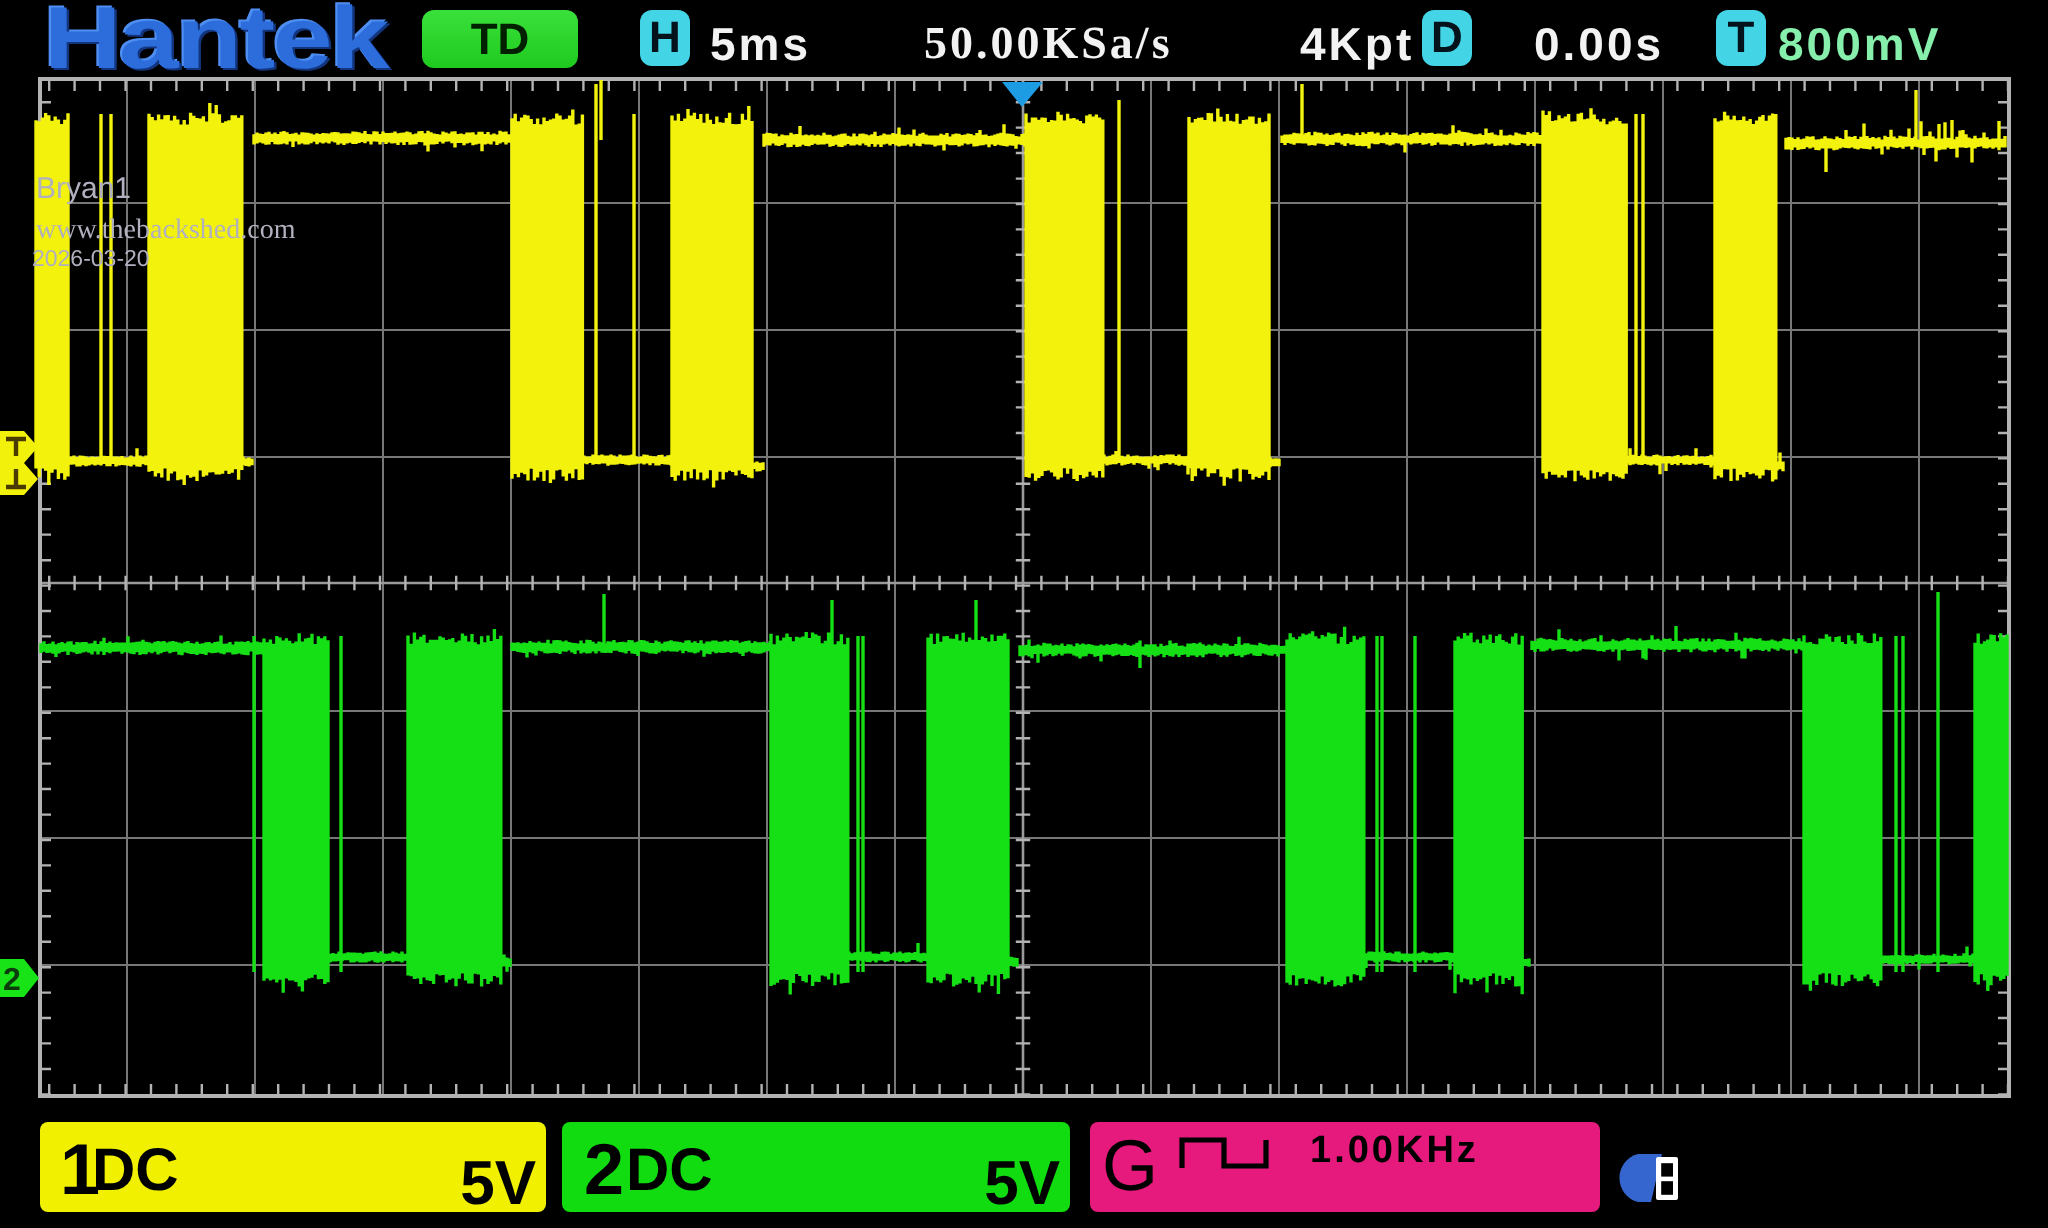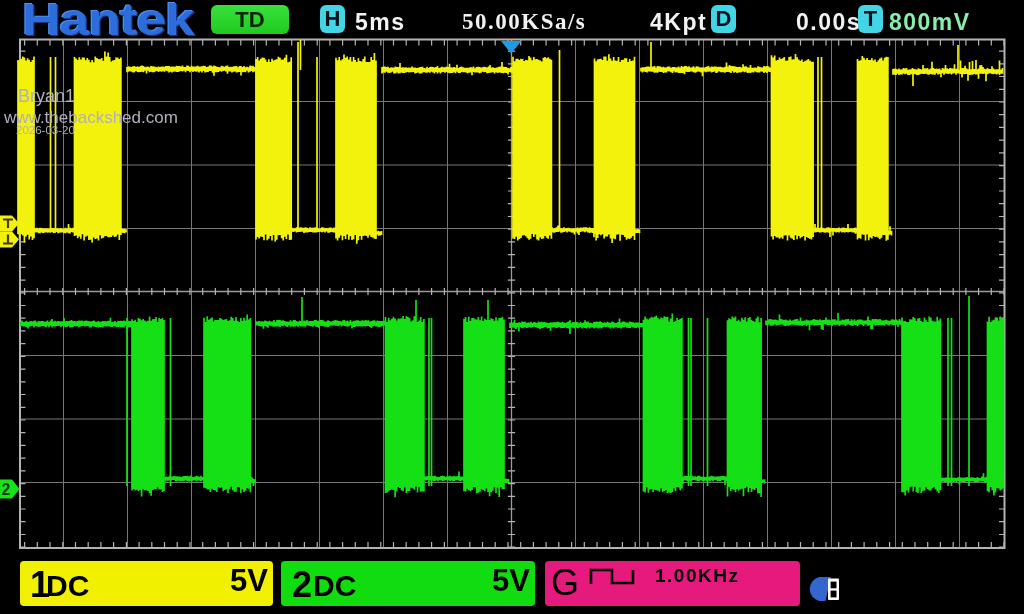--- a/index.html
+++ b/index.html
@@ -3,21 +3,21 @@
 <style>
 html,body{margin:0;padding:0;background:#000;}
 body{width:1024px;height:614px;position:relative;overflow:hidden;font-family:"Liberation Sans",sans-serif;}
 .abs{position:absolute;}
 .bar-ico{position:absolute;top:5px;width:25px;height:28px;background:#43d4e6;border-radius:6px;color:#04121c;
   font-weight:bold;font-size:22px;text-align:center;line-height:28px;}
 .btxt{position:absolute;top:9px;color:#f2f2f2;font-weight:bold;font-size:23px;letter-spacing:1.5px;}
 .chbox{position:absolute;top:561px;height:45px;border-radius:4px;color:#000;}
 .chbox .n1{font-size:36px;font-weight:bold;}
 .chbox .n2{font-size:30px;font-weight:bold;}
-.chbox .vv{position:absolute;right:5px;top:2px;font-size:31px;font-weight:bold;}
+.chbox .vv{position:absolute;right:5px;top:13px;font-size:31px;font-weight:bold;}
 </style></head>
 <body>
 <svg width="1024" height="614" viewBox="0 0 1024 614" style="position:absolute;left:0;top:0" xmlns="http://www.w3.org/2000/svg">
 <path d="M63.5 39.5V548M127.5 39.5V548M191.5 39.5V548M255.5 39.5V548M319.5 39.5V548M383.5 39.5V548M447.5 39.5V548M575.5 39.5V548M639.5 39.5V548M703.5 39.5V548M767.5 39.5V548M831.5 39.5V548M895.5 39.5V548M959.5 39.5V548M20 101.5H1004.5M20 165H1004.5M20 228.5H1004.5M20 355.5H1004.5M20 419H1004.5M20 482.5H1004.5" stroke="#777777" stroke-width="1" fill="none"></path>
 <path d="M511.5 39.5V548 M20 291.5H1004.5" stroke="#9a9a9a" stroke-width="1.3" fill="none"></path>
 <rect x="20" y="39.5" width="984.5" height="508.5" stroke="#b3b3b3" stroke-width="2" fill="none"></rect>
 <path d="M24.6 39.5V45.5M24.6 548V542M37.3 39.5V45.5M37.3 548V542M50 39.5V45.5M50 548V542M62.8 39.5V45.5M62.8 548V542M75.5 39.5V45.5M75.5 548V542M88.2 39.5V45.5M88.2 548V542M100.9 39.5V45.5M100.9 548V542M113.6 39.5V45.5M113.6 548V542M126.4 39.5V45.5M126.4 548V542M139.1 39.5V45.5M139.1 548V542M151.8 39.5V45.5M151.8 548V542M164.5 39.5V45.5M164.5 548V542M177.2 39.5V45.5M177.2 548V542M190 39.5V45.5M190 548V542M202.7 39.5V45.5M202.7 548V542M215.4 39.5V45.5M215.4 548V542M228.1 39.5V45.5M228.1 548V542M240.8 39.5V45.5M240.8 548V542M253.6 39.5V45.5M253.6 548V542M266.3 39.5V45.5M266.3 548V542M279 39.5V45.5M279 548V542M291.7 39.5V45.5M291.7 548V542M304.4 39.5V45.5M304.4 548V542M317.2 39.5V45.5M317.2 548V542M329.9 39.5V45.5M329.9 548V542M342.6 39.5V45.5M342.6 548V542M355.3 39.5V45.5M355.3 548V542M368 39.5V45.5M368 548V542M380.8 39.5V45.5M380.8 548V542M393.5 39.5V45.5M393.5 548V542M406.2 39.5V45.5M406.2 548V542M418.9 39.5V45.5M418.9 548V542M431.6 39.5V45.5M431.6 548V542M444.4 39.5V45.5M444.4 548V542M457.1 39.5V45.5M457.1 548V542M469.8 39.5V45.5M469.8 548V542M482.5 39.5V45.5M482.5 548V542M495.2 39.5V45.5M495.2 548V542M508 39.5V45.5M508 548V542M520.7 39.5V45.5M520.7 548V542M533.4 39.5V45.5M533.4 548V542M546.1 39.5V45.5M546.1 548V542M558.8 39.5V45.5M558.8 548V542M571.6 39.5V45.5M571.6 548V542M584.3 39.5V45.5M584.3 548V542M597 39.5V45.5M597 548V542M609.7 39.5V45.5M609.7 548V542M622.4 39.5V45.5M622.4 548V542M635.2 39.5V45.5M635.2 548V542M647.9 39.5V45.5M647.9 548V542M660.6 39.5V45.5M660.6 548V542M673.3 39.5V45.5M673.3 548V542M686 39.5V45.5M686 548V542M698.8 39.5V45.5M698.8 548V542M711.5 39.5V45.5M711.5 548V542M724.2 39.5V45.5M724.2 548V542M736.9 39.5V45.5M736.9 548V542M749.6 39.5V45.5M749.6 548V542M762.4 39.5V45.5M762.4 548V542M775.1 39.5V45.5M775.1 548V542M787.8 39.5V45.5M787.8 548V542M800.5 39.5V45.5M800.5 548V542M813.2 39.5V45.5M813.2 548V542M826 39.5V45.5M826 548V542M838.7 39.5V45.5M838.7 548V542M851.4 39.5V45.5M851.4 548V542M864.1 39.5V45.5M864.1 548V542M876.8 39.5V45.5M876.8 548V542M889.6 39.5V45.5M889.6 548V542M902.3 39.5V45.5M902.3 548V542M915 39.5V45.5M915 548V542M927.7 39.5V45.5M927.7 548V542M940.4 39.5V45.5M940.4 548V542M953.2 39.5V45.5M953.2 548V542M965.9 39.5V45.5M965.9 548V542M978.6 39.5V45.5M978.6 548V542M991.3 39.5V45.5M991.3 548V542M1004 39.5V45.5M1004 548V542M20 51.1H25.5M1004.5 51.1H999M20 63.8H25.5M1004.5 63.8H999M20 76.5H25.5M1004.5 76.5H999M20 89.3H25.5M1004.5 89.3H999M20 102H25.5M1004.5 102H999M20 114.7H25.5M1004.5 114.7H999M20 127.4H25.5M1004.5 127.4H999M20 140.1H25.5M1004.5 140.1H999M20 152.9H25.5M1004.5 152.9H999M20 165.6H25.5M1004.5 165.6H999M20 178.3H25.5M1004.5 178.3H999M20 191H25.5M1004.5 191H999M20 203.7H25.5M1004.5 203.7H999M20 216.5H25.5M1004.5 216.5H999M20 229.2H25.5M1004.5 229.2H999M20 241.9H25.5M1004.5 241.9H999M20 254.6H25.5M1004.5 254.6H999M20 267.3H25.5M1004.5 267.3H999M20 280.1H25.5M1004.5 280.1H999M20 292.8H25.5M1004.5 292.8H999M20 305.5H25.5M1004.5 305.5H999M20 318.2H25.5M1004.5 318.2H999M20 330.9H25.5M1004.5 330.9H999M20 343.7H25.5M1004.5 343.7H999M20 356.4H25.5M1004.5 356.4H999M20 369.1H25.5M1004.5 369.1H999M20 381.8H25.5M1004.5 381.8H999M20 394.5H25.5M1004.5 394.5H999M20 407.3H25.5M1004.5 407.3H999M20 420H25.5M1004.5 420H999M20 432.7H25.5M1004.5 432.7H999M20 445.4H25.5M1004.5 445.4H999M20 458.1H25.5M1004.5 458.1H999M20 470.9H25.5M1004.5 470.9H999M20 483.6H25.5M1004.5 483.6H999M20 496.3H25.5M1004.5 496.3H999M20 509H25.5M1004.5 509H999M20 521.7H25.5M1004.5 521.7H999M20 534.5H25.5M1004.5 534.5H999M20 547.2H25.5M1004.5 547.2H999M24.6 287.9V295.1M37.3 287.9V295.1M50 287.9V295.1M62.8 287.9V295.1M75.5 287.9V295.1M88.2 287.9V295.1M100.9 287.9V295.1M113.6 287.9V295.1M126.4 287.9V295.1M139.1 287.9V295.1M151.8 287.9V295.1M164.5 287.9V295.1M177.2 287.9V295.1M190 287.9V295.1M202.7 287.9V295.1M215.4 287.9V295.1M228.1 287.9V295.1M240.8 287.9V295.1M253.6 287.9V295.1M266.3 287.9V295.1M279 287.9V295.1M291.7 287.9V295.1M304.4 287.9V295.1M317.2 287.9V295.1M329.9 287.9V295.1M342.6 287.9V295.1M355.3 287.9V295.1M368 287.9V295.1M380.8 287.9V295.1M393.5 287.9V295.1M406.2 287.9V295.1M418.9 287.9V295.1M431.6 287.9V295.1M444.4 287.9V295.1M457.1 287.9V295.1M469.8 287.9V295.1M482.5 287.9V295.1M495.2 287.9V295.1M508 287.9V295.1M520.7 287.9V295.1M533.4 287.9V295.1M546.1 287.9V295.1M558.8 287.9V295.1M571.6 287.9V295.1M584.3 287.9V295.1M597 287.9V295.1M609.7 287.9V295.1M622.4 287.9V295.1M635.2 287.9V295.1M647.9 287.9V295.1M660.6 287.9V295.1M673.3 287.9V295.1M686 287.9V295.1M698.8 287.9V295.1M711.5 287.9V295.1M724.2 287.9V295.1M736.9 287.9V295.1M749.6 287.9V295.1M762.4 287.9V295.1M775.1 287.9V295.1M787.8 287.9V295.1M800.5 287.9V295.1M813.2 287.9V295.1M826 287.9V295.1M838.7 287.9V295.1M851.4 287.9V295.1M864.1 287.9V295.1M876.8 287.9V295.1M889.6 287.9V295.1M902.3 287.9V295.1M915 287.9V295.1M927.7 287.9V295.1M940.4 287.9V295.1M953.2 287.9V295.1M965.9 287.9V295.1M978.6 287.9V295.1M991.3 287.9V295.1M1004 287.9V295.1M507.9 51.1H515.1M507.9 63.8H515.1M507.9 76.5H515.1M507.9 89.3H515.1M507.9 102H515.1M507.9 114.7H515.1M507.9 127.4H515.1M507.9 140.1H515.1M507.9 152.9H515.1M507.9 165.6H515.1M507.9 178.3H515.1M507.9 191H515.1M507.9 203.7H515.1M507.9 216.5H515.1M507.9 229.2H515.1M507.9 241.9H515.1M507.9 254.6H515.1M507.9 267.3H515.1M507.9 280.1H515.1M507.9 292.8H515.1M507.9 305.5H515.1M507.9 318.2H515.1M507.9 330.9H515.1M507.9 343.7H515.1M507.9 356.4H515.1M507.9 369.1H515.1M507.9 381.8H515.1M507.9 394.5H515.1M507.9 407.3H515.1M507.9 420H515.1M507.9 432.7H515.1M507.9 445.4H515.1M507.9 458.1H515.1M507.9 470.9H515.1M507.9 483.6H515.1M507.9 496.3H515.1M507.9 509H515.1M507.9 521.7H515.1M507.9 534.5H515.1M507.9 547.2H515.1" stroke="#b3b3b3" stroke-width="1.2" fill="none"></path>
 <path d="M18 60.1V234.2M19.6 60.6V238.6M21.2 58.8V234.3M22.8 56.5V235.4M24.4 57.6V242.5M26 60.4V236.4M27.6 58.3V234.7M29.2 59.8V239.5M30.8 62V236.6M32.4 59.9V239.9M34 56.6V238.3M74.5 56.9V235.9M76.1 58.5V235.5M77.7 60.1V238.2M79.3 57.3V236.6M80.9 59.6V238.7M82.5 57.6V234.3M84.1 57.5V240.4M85.7 60.2V236.7M87.3 57.9V235.7M88.9 59.7V240.1M90.5 62.2V239.8M92.1 60V242.5M93.7 62.2V237.6M95.3 56.4V238.9M96.9 57.9V238.4M98.5 59V240.5M100.1 59.2V235.3M101.7 58.1V238.4M103.3 60.8V237.7M104.9 51.5V236.3M106.5 56.6V236.1M108.1 52.5V237.3M109.7 57.1V237.3M111.3 61.4V236.9M112.9 60.6V235.4M114.5 60.1V237M116.1 57.6V236.4M117.7 57.6V234.6M119.3 58.9V239.9M120.9 57.6V235M256 59.1V239.4M257.6 56.9V237M259.2 60.6V238.6M260.8 58.7V236.4M262.4 57.4V237.1M264 57.8V240.3M265.6 59.5V234.4M267.2 62V240.3M268.8 59.2V238.7M270.4 62.1V235.9M272 58.8V240.5M273.6 60.5V235.1M275.2 59.7V241.5M276.8 59.3V239.8M278.4 56.8V235.3M280 57.7V234.9M281.6 59.8V238.2M283.2 59.4V240.4M284.8 57.7V236.7M286.4 54.8V239.1M288 62.2V234.6M289.6 61.8V240M291.2 57.2V239.7M336 57.7V238.5M337.6 60.2V240.4M339.2 56.9V237.8M340.8 60.5V235.4M342.4 59.2V240.2M344 54.5V235.9M345.6 57.8V239.1M347.2 56.4V234.6M348.8 59.5V239.7M350.4 57V236.2M352 61.4V240.1M353.6 56.9V239.3M355.2 59.9V235.1M356.8 62V243.7M358.4 58.3V240.3M360 61.1V235.9M361.6 61.4V239.8M363.2 59V236.1M364.8 56.4V235.4M366.4 62V236M368 62.1V237.7M369.6 62V235.3M371.2 56.9V237M372.8 59.9V237.5M374.4 53V238.8M376 60.5V239.1M513 56.7V238.5M514.6 61.3V238.9M516.2 58.7V236.8M517.8 58.8V240.4M519.4 59.9V239M521 58.8V238M522.6 58.9V235.5M524.2 61V235.2M525.8 60V236.3M527.4 60.3V238.3M529 55.9V239.8M530.6 57.4V238.8M532.2 60.2V234.1M533.8 56.9V236.9M535.4 59.3V234.4M537 59V239.5M538.6 59.8V240.5M540.2 60.5V237.5M541.8 61.6V239.1M543.4 57.8V238.4M545 57.1V235.9M546.6 58.2V237.7M548.2 57.2V238.8M549.8 58.7V235.5M551.4 59.7V238.8M594.5 58.5V234.1M596.1 61.3V240.5M597.7 59.5V238.1M599.3 58.9V234.3M600.9 58.7V235.2M602.5 60V234.3M604.1 56.5V238.4M605.7 56.6V236.6M607.3 60.8V236.6M608.9 54.2V234.6M610.5 58.4V238.4M612.1 60.7V242.9M613.7 57V238.6M615.3 60.4V239.2M616.9 60.7V234.8M618.5 56.9V234.3M620.1 61.9V240.8M621.7 60V234.8M623.3 59.8V234.9M624.9 58.3V237M626.5 58.3V239.8M628.1 61.9V238.4M629.7 58.9V239M631.3 61.1V237.7M632.9 60.6V235.9M634.5 56.8V240M771.5 55.3V236.6M773.1 57.5V239.4M774.7 55.6V235.9M776.3 60.5V237.4M777.9 60.1V237.4M779.5 57.6V238.7M781.1 59.1V237.6M782.7 58.2V238.8M784.3 57V235.4M785.9 60.8V235.3M787.5 60.6V240.6M789.1 56.9V235.4M790.7 56.4V237.7M792.3 59.6V238.8M793.9 59.2V239.9M795.5 54.1V235.3M797.1 57.2V239.2M798.7 59.6V236.1M800.3 60.8V238.2M801.9 59.4V237.1M803.5 62.1V236.1M805.1 60.7V240.4M806.7 60.2V237.1M808.3 58.9V238.1M809.9 60.5V238.8M811.5 61.7V239.4M813.1 61.8V236.9M857.5 59.1V239.6M859.1 60.7V237.9M860.7 60.3V238.8M862.3 55.9V234.6M863.9 57.8V234.7M865.5 59.7V240.5M867.1 57.9V234.4M868.7 60.1V240.2M870.3 60V237.4M871.9 58.3V238.6M873.5 60.4V236M875.1 59.5V237.1M876.7 62V236.8M878.3 60.2V237.7M879.9 58.4V239.2M881.5 57.5V237.8M883.1 60.4V234.9M884.7 57.7V235.1M886.3 56.8V240.7M887.9 57V239.7M35.5 228.3V232.4M37 227.7V232.3M38.5 228.5V233.3M40 227.8V233.2M41.5 227.9V232.6M43 228.3V233.1M44.5 228.6V232.8M46 228.3V232.2M47.5 228.5V232.7M49 228.4V232.4M50.5 228V232.8M52 227.9V232M53.5 228V233.1M55 228.1V233.1M56.5 228.3V232M58 228.2V233.2M59.5 228.4V232.7M61 228V232.5M62.5 228.8V232.6M64 228.6V232.9M65.5 227.8V233.2M67 228.5V232.4M68.5 224.1V233.2M70 227.7V233.4M71.5 228.4V232.1M73 227.8V232.6M121.5 228.3V232.5M123 229.1V233M124.5 228.8V233.3M126 229.3V232.6M292 227.7V231.8M293.5 228.3V232.1M295 228.2V231.5M296.5 227.3V232.4M298 227.9V232M299.5 227.6V232.1M301 227.3V231.8M302.5 227.8V231.8M304 227.7V232.9M305.5 227.2V232.4M307 227.7V232.4M308.5 228.5V232.3M310 227.3V231.9M311.5 227.7V232M313 227.7V232.4M314.5 227.6V232.6M316 227.3V232.4M317.5 227.9V232.3M319 228.4V231.9M320.5 228.3V231.7M322 227.2V232.2M323.5 227.4V231.8M325 227.9V232.6M326.5 228.1V231.6M328 228.3V232.8M329.5 227.5V232.8M331 227.4V232M332.5 228.5V232.2M334 227.6V232.4M335.5 227.4V232.8M377 231.2V234.5M378.5 230.7V235.8M380 231.4V235.6M381.5 231.1V235M552 227.2V231.9M553.5 228.4V232.7M555 227.9V232.4M556.5 227.2V232.1M558 225.5V232.1M559.5 227.2V231.5M561 227.9V232.8M562.5 228.4V232.4M564 227.2V232M565.5 228.3V231.6M567 227.9V232.4M568.5 227.7V231.5M570 228.2V231.7M571.5 228.4V232.5M573 228.2V232.7M574.5 228.3V234.4M576 228.3V231.8M577.5 227.6V233.6M579 228.1V235.1M580.5 227.5V232.1M582 227.8V231.6M583.5 227.2V231.5M585 227.3V232.2M586.5 227.2V231.6M588 228V232.4M589.5 227.3V232.9M591 228.1V232.4M592.5 228.1V232.9M594 227.9V237.2M635 228.6V233.6M636.5 229.2V233.1M638 229.1V233.1M639.5 229.4V233.1M813.5 228V231.7M815 224.1V232.6M816.5 227.4V232.3M818 227.7V231.9M819.5 228V232.4M821 227.3V232.5M822.5 227.7V232M824 228.2V232.4M825.5 228.4V232.7M827 227.5V232.3M828.5 227.3V232.8M830 227.7V237.1M831.5 228.2V231.7M833 228.1V235.5M834.5 228V231.7M836 228.5V232.5M837.5 227.9V232M839 227.5V232.6M840.5 228.4V231.5M842 227.7V232.4M843.5 227.6V232.2M845 228.1V232.5M846.5 227.9V231.9M848 224.1V232.4M849.5 228.5V231.9M851 228.3V231.8M852.5 228.5V232.5M854 228V232.5M855.5 227.4V233.8M857 228.5V232.8M888.5 230.7V235.3M890 226.3V234.6M891.5 230.7V235.6M127 67.1V72.3M128.5 66.2V71.7M130 66.7V71.3M131.5 67V71.7M133 66.3V72.4M134.5 65.9V72.3M136 66.9V71M137.5 66.2V72.1M139 67V72.2M140.5 65.9V72.1M142 65.5V71.8M143.5 66.1V72.3M145 67V70.8M146.5 66.7V73.5M148 66.4V70.8M149.5 67.2V72.3M151 66.1V71.7M152.5 66.2V72.2M154 66.4V72.2M155.5 66.7V71.6M157 67.2V70.9M158.5 66.6V72.1M160 67V71.2M161.5 66.5V71.7M163 66.6V71.2M164.5 66.7V71.8M166 66.1V70.8M167.5 66V71.2M169 66.1V72.4M170.5 66.7V71.8M172 66.6V72.5M173.5 66.6V71.8M175 66.7V71.4M176.5 65.8V72M178 65.9V72M179.5 66.1V71.5M181 66.6V71M182.5 65.5V71.6M184 67V70.8M185.5 67.1V72.2M187 65.6V70.8M188.5 65.8V70.9M190 67V72.3M191.5 65.8V71M193 66.5V72M194.5 66.5V71.2M196 66.4V71.7M197.5 65.8V71.6M199 66.6V72.5M200.5 66.4V71.2M202 66.3V72.5M203.5 65.8V71M205 66.1V72.4M206.5 67.1V72.3M208 66.8V72.1M209.5 65.6V71M211 65.5V71.1M212.5 66.6V72.7M214 65.4V75.8M215.5 66.1V72.2M217 66.8V72.3M218.5 67V72M220 67.3V70.9M221.5 65.7V71.7M223 66.3V70.9M224.5 66.7V70.8M226 65.8V71.6M227.5 65.6V73.8M229 67V71.5M230.5 66.8V71.5M232 67.1V72.6M233.5 66.3V71.7M235 66.2V71.4M236.5 66.1V72.6M238 67.3V72.2M239.5 65.9V71.9M241 65.9V75.6M242.5 67V72.2M244 66V71.9M245.5 67.2V72.2M247 66.7V70.8M248.5 67.2V72.5M250 65.4V71.7M251.5 65.9V71.1M253 65.8V72.3M254.5 67.1V71.4M382 66.9V73.4M383.5 66.4V72.6M385 66.5V72.7M386.5 66.9V71.8M388 66.7V72.7M389.5 68.1V73M391 67.2V72.5M392.5 67.6V71.8M394 67.6V73.6M395.5 66.4V73.5M397 67.1V72.4M398.5 67V73.5M400 63V73.2M401.5 67.6V72.4M403 67.2V73M404.5 67.6V73.1M406 67.3V72.5M407.5 67.8V71.9M409 67.4V72.4M410.5 67.8V72.2M412 66.4V72.2M413.5 67.4V71.9M415 67.4V73.4M416.5 68.1V73M418 67.7V72.4M419.5 67.3V73.4M421 66.9V73.5M422.5 66.8V72.7M424 67.9V72M425.5 68.3V72.8M427 66.8V72.7M428.5 68.1V72.3M430 66.9V72.7M431.5 66.7V71.8M433 67.1V72.6M434.5 67.6V73.4M436 67.1V72M437.5 65.9V73.4M439 68V72.3M440.5 67.6V73.5M442 66.7V72.2M443.5 67.3V71.9M445 67.3V72.7M446.5 66.5V72M448 66.9V72.8M449.5 63.7V73.3M451 67.2V72.9M452.5 67.5V72.9M454 67.1V72.3M455.5 67.4V73.2M457 64.8V71.8M458.5 67.9V72.9M460 66.9V73.1M461.5 66.4V71.9M463 67.2V72.3M464.5 67.8V72.2M466 67.7V72.4M467.5 67.8V73.3M469 67.7V72.8M470.5 66.9V72.6M472 67.4V75.3M473.5 66.5V72.1M475 68.2V72.6M476.5 67.1V72.6M478 66.7V72.5M479.5 66.9V73.2M481 67.5V72.8M482.5 67.2V71.8M484 66.8V72.2M485.5 67V71.9M487 67.6V73.2M488.5 66.5V73.1M490 65V72.7M491.5 67.4V72.6M493 67.3V72.3M494.5 68V73.6M496 67.7V72.3M497.5 67.3V73M499 66.8V72.4M500.5 66.4V72.8M502 62.1V73M503.5 66.8V73.2M505 66.9V72.8M506.5 67.1V72.9M508 68V74.4M509.5 68.3V72.3M511 67V72.5M512.5 66.6V73.4M641 67.7V71.5M642.5 67.2V72.5M644 67.2V71.5M645.5 67.1V71.9M647 66.4V72.4M648.5 66.6V71.6M650 66.7V71.6M651.5 67.2V71.7M653 66.5V71.8M654.5 66V72.7M656 67.6V72.5M657.5 65.9V72.8M659 66.3V71.8M660.5 66.4V71.9M662 67.3V72.1M663.5 66.8V73M665 67.5V72.4M666.5 67.3V72.5M668 66.6V71.3M669.5 66.4V71.4M671 67.8V72.2M672.5 67V73M674 66.9V71.6M675.5 67.2V72.4M677 67.6V72.3M678.5 66.4V73M680 67.5V72.9M681.5 66.1V73.1M683 66.9V73M684.5 66V74.3M686 65.9V71.7M687.5 66.8V72.1M689 66.2V72.1M690.5 67.6V71.5M692 67.3V71.6M693.5 66.3V72.3M695 67.5V72.8M696.5 66.2V72.2M698 66.5V71.6M699.5 67.2V71.7M701 67.4V72.6M702.5 67.2V76.3M704 67.7V71.4M705.5 67V72.2M707 66.5V71.8M708.5 66.1V71.8M710 67.4V71.5M711.5 66.4V72.4M713 66.8V72.1M714.5 66.5V71.6M716 66.4V72.9M717.5 67V72.5M719 66.7V71.3M720.5 66.8V72.3M722 67.2V72.2M723.5 67.4V72.3M725 66.8V72.7M726.5 62.6V72.1M728 66.4V72M729.5 65.1V72.3M731 65.9V73M732.5 66V71.3M734 66.3V72.7M735.5 66.6V72M737 67.1V72.9M738.5 67.1V72.5M740 66.8V72.4M741.5 67.5V72.2M743 64.2V71.6M744.5 66.5V72.2M746 66.2V71.7M747.5 67.3V73M749 67.6V72.7M750.5 64.9V72.9M752 67.7V72.3M753.5 67.7V72.6M755 67.4V71.6M756.5 67.7V72.2M758 66.3V72.6M759.5 66.7V72.5M761 67.2V71.5M762.5 67.4V71.8M764 66V72.9M765.5 66.6V72M767 66V73M768.5 66.3V71.8M770 67.5V71.9M893 68.9V74.8M894.5 68.5V74.7M896 68.7V75M897.5 69.5V73.7M899 68.6V75M900.5 69.6V74.6M902 69.3V74.5M903.5 68.1V73.6M905 68.4V74.3M906.5 68.1V73.8M908 69.8V75M909.5 69.6V75.1M911 69.3V74.3M912.5 68.1V74.2M914 69.1V74.2M915.5 69.3V74.2M917 69.6V75.1M918.5 68.2V74.9M920 69V74.3M921.5 69.5V73.7M923 65V74M924.5 68.2V74.1M926 68.5V73.7M927.5 68V74.4M929 69.5V74.7M930.5 68.4V74.1M932 61.8V74.4M933.5 68V74.5M935 69V74.8M936.5 68.5V73.2M938 69.1V74.4M939.5 68.6V74.1M941 69.8V77.2M942.5 67.9V73.2M944 68.5V74.7M945.5 64.9V73.4M947 68.3V73.7M948.5 69.1V74M950 67.9V73.6M951.5 68.2V74.4M953 68.4V73.4M954.5 64.3V73.3M956 69V74.7M957.5 68.2V73.4M959 69.7V73.6M960.5 60.6V74.1M962 68.1V77.5M963.5 68V74.3M965 65.8V74M966.5 68.2V73.9M968 69.2V80.7M969.5 62V75.1M971 69.2V74.7M972.5 61.1V74.7M974 68.9V73.9M975.5 69V74.5M977 69.6V74.4M978.5 68.4V78.8M980 65.2V73.8M981.5 65V73.7M983 67.1V74M984.5 68.7V73.8M986 69.2V81.3M987.5 67.9V74.3M989 69.1V73.5M990.5 68.9V73.3M992 66.3V74.1M993.5 68.6V74.3M995 69.6V73.8M996.5 69.2V74.4M998 69.2V73.8M999.5 60.5V75.1M1001 69.4V73.8M1002.5 68V73.8M50.5 57V231M55.5 57V231M298 42V230M317 57V231M559.5 50V231M818 57V231M821.5 57V231M300.5 40V70M651 42V70M958 45V70M913 70V86M976 60V72" stroke="#f2f20c" stroke-width="1.7" fill="none"></path>
 <path d="M132 319.2V490.4M133.6 321.1V489.2M135.2 319.8V490.2M136.8 321.9V489.7M138.4 318V491.2M140 318.7V489.9M141.6 320.2V496.4M143.2 319.1V489.3M144.8 320.4V490.2M146.4 321.6V490.2M148 320.8V491M149.6 316.6V493.2M151.2 320.7V495.8M152.8 319.3V490.1M154.4 318.9V489.2M156 316.9V488.9M157.6 322V487.4M159.2 318.1V489.6M160.8 319.1V489.5M162.4 318.1V492M164 320.1V491.1M204 317.7V487.8M205.6 321.9V488.1M207.2 316.2V489.5M208.8 319.8V489.2M210.4 318.4V492M212 317.4V488.8M213.6 321.4V490.1M215.2 319.9V490.5M216.8 319.9V492M218.4 319.9V487.1M220 318.1V487.8M221.6 318.8V487.5M223.2 320V491.2M224.8 319.6V489.9M226.4 319V489.3M228 321.1V493.1M229.6 320.3V489.4M231.2 316.8V486.8M232.8 317.9V490.2M234.4 320.7V491.7M236 317V491.8M237.6 321.1V486.9M239.2 322.1V487.3M240.8 318.1V493.3M242.4 321.1V489.5M244 317.7V492M245.6 320.5V490.8M247.2 314.5V488M248.8 319.5V488.8M250.4 317.9V492.3M385.5 316.9V493M387.1 322.1V492.4M388.7 317.8V491.4M390.3 320.3V489.9M391.9 318.7V489.6M393.5 316.8V490M395.1 318.5V497.3M396.7 320.6V491.5M398.3 318.4V487M399.9 318.8V488M401.5 318.3V490.5M403.1 316V491.2M404.7 319V487.4M406.3 316.3V493M407.9 317.1V490.9M409.5 317.9V491M411.1 321.6V487.7M412.7 320.4V488.2M414.3 316.3V489.8M415.9 320.3V486.6M417.5 322.1V492.6M419.1 320.6V487.3M420.7 317.1V491.8M422.3 322.1V491.5M423.9 318.9V491.4M464 318.7V491.2M465.6 316.9V491.6M467.2 322V488.7M468.8 316.8V490.3M470.4 320.9V491.2M472 318.1V490.1M473.6 318V486.9M475.2 319.2V487.3M476.8 319.4V493.2M478.4 317.1V492.4M480 320.3V491.7M481.6 316.4V489.2M483.2 320.9V490M484.8 318.7V491.3M486.4 319.9V488.4M488 317.5V492M489.6 320V496.3M491.2 318.3V492.3M492.8 319V490.7M494.4 320.7V487.4M496 317.3V493M497.6 320.5V487.7M499.2 317.9V497M500.8 317.9V487M502.4 316.8V489.6M504 319.6V489.1M643.5 319.7V491.4M645.1 316.6V492.4M646.7 318.6V487.6M648.3 319.6V492.7M649.9 318.2V489.4M651.5 316.8V489.1M653.1 317.4V492M654.7 316.7V489.7M656.3 315.6V490.3M657.9 318.1V490.8M659.5 319.2V491.8M661.1 317.5V488.2M662.7 318.3V492.2M664.3 316.3V491M665.9 316.9V490.1M667.5 316.7V493.3M669.1 321.7V492.6M670.7 318.5V493.1M672.3 313.4V492.1M673.9 322V488.2M675.5 321V491.3M677.1 317.9V487.1M678.7 319.7V487.6M680.3 318.7V490.2M681.9 318.1V488.4M727.5 320.3V496.6M729.1 318.2V487.2M730.7 319.3V491.1M732.3 316.5V489.3M733.9 317.8V489.7M735.5 316.4V492.2M737.1 321.1V489.1M738.7 319.7V490.5M740.3 321.6V489.6M741.9 317.8V488.8M743.5 319.7V496.2M745.1 317.3V488M746.7 321.5V486.8M748.3 318V492.2M749.9 317.1V487.9M751.5 320V492M753.1 320.9V489M754.7 321.7V490M756.3 318.2V488.1M757.9 316.6V493.2M759.5 322.2V493.1M761.1 317.9V497.1M902 317.6V492.3M903.6 321.2V492.3M905.2 321V495.4M906.8 321.9V490.4M908.4 322.1V492.5M910 319.2V487.2M911.6 319.4V486.6M913.2 317.1V491.4M914.8 318.2V486.7M916.4 320.9V492.3M918 318.5V492.9M919.6 318.1V487.5M921.2 321V493M922.8 322V491.2M924.4 317.6V490.5M926 320.3V487.4M927.6 321.9V489.2M929.2 316.5V490.6M930.8 317.6V490.4M932.4 320.7V488.2M934 321.5V487.2M935.6 321.5V489.6M937.2 316.7V491.5M938.8 320.6V493.1M940.4 318.5V490.2M987.5 321.4V491M989.1 316.7V492.3M990.7 321.9V487.1M992.3 320.6V490.3M993.9 319.8V495.5M995.5 317.3V492.6M997.1 317.5V487.9M998.7 320.6V488.4M1000.3 316.6V490.4M1001.9 318.4V489.5M1003.5 317.3V487.9M165 476.9V481.2M166.5 476.5V480.7M168 476.9V480.7M169.5 475.8V480.5M171 476.7V480.6M172.5 476.6V480.1M174 476.1V480.1M175.5 476.3V481.3M177 476.2V481.2M178.5 476.4V480.7M180 476.4V481.2M181.5 476.9V481.2M183 476.3V481.2M184.5 476.1V480.8M186 476V480.2M187.5 475.7V481.1M189 476.4V481.4M190.5 475.6V480.9M192 476.7V481.3M193.5 476.9V480.5M195 476.6V480.4M196.5 475.8V481.1M198 476.3V480.6M199.5 476.8V480.8M201 475.7V481.3M202.5 476.9V480.4M250.5 479V483.1M252 477.2V483.3M253.5 478.7V485.9M255 479.2V483.5M424.5 475.8V480M426 476.6V480.4M427.5 476.1V480.1M429 476.8V481.3M430.5 475.9V480.4M432 476.1V480.2M433.5 475.9V481M435 475.8V481.1M436.5 476.8V480.4M438 476.8V481.2M439.5 477V480.2M441 475.9V480.3M442.5 475.7V481M444 475.9V480.7M445.5 476.9V480M447 476.2V480.2M448.5 476.2V480.5M450 475.8V481M451.5 476.6V480.5M453 476.2V481.3M454.5 476.1V480.9M456 476.5V480M457.5 476V480M459 471.5V480.8M460.5 476.6V481.3M462 476.4V480.5M463.5 476.7V480.6M505.5 478.4V483M507 478.8V483.4M508.5 479V483.4M683 476.6V484M684.5 475.8V480.3M686 475.8V480.4M687.5 476V481.2M689 475.9V480.8M690.5 476.1V481M692 475.6V480.3M693.5 476.5V480M695 476.2V480.2M696.5 476.7V480.7M698 475.8V480.9M699.5 475.8V481.2M701 476.8V480.1M702.5 476.7V481.1M704 476.8V480.9M705.5 476.9V480.5M707 476.6V481.1M708.5 476.7V480.4M710 476.4V481.2M711.5 475.7V480.1M713 476.3V481.2M714.5 476.6V480.1M716 476.8V480.3M717.5 476.2V481.2M719 476.6V481M720.5 476.3V480.9M722 476.1V480M723.5 476V480.2M725 476.3V484.9M726.5 476.5V481.3M761.5 479.5V482.8M763 479.5V482.9M764.5 479.3V483.4M941.5 477.7V481.9M943 477.8V481.5M944.5 477.8V482.1M946 477.6V482M947.5 477.6V482.2M949 477.5V482.2M950.5 477.8V482.3M952 477.5V481.3M953.5 477.8V482M955 477.8V481.5M956.5 478V482.2M958 477.3V481M959.5 477.1V484.8M961 477.5V481.7M962.5 477.8V481.9M964 477.6V481.9M965.5 477.6V481.8M967 476.9V481.1M968.5 477.9V481.1M970 477.7V481.3M971.5 477.3V481.3M973 477.6V481M974.5 477.7V482.3M976 478V481.9M977.5 476.9V481.9M979 477.9V481.7M980.5 477.9V481.3M982 476.6V481.4M983.5 473.3V481.2M985 477.6V483.2M986.5 476.8V481.9M20.5 321.6V326.5M22 320.6V325.9M23.5 322V326.5M25 321.8V326.4M26.5 320.8V326.9M28 322.1V328.5M29.5 321.5V326.8M31 321V326M32.5 321.6V325.8M34 320.7V327.5M35.5 320.6V325.9M37 322.2V326.2M38.5 321V327M40 321.2V326.8M41.5 321V326.3M43 321V325.9M44.5 321.8V326.4M46 321.6V327.3M47.5 320.4V325.8M49 322V327.3M50.5 320.6V325.8M52 318.9V327.5M53.5 321.5V326.1M55 320.8V326.6M56.5 321.5V325.9M58 321.1V325.9M59.5 321.2V325.7M61 321.2V326.9M62.5 321.3V326.1M64 318.1V326.4M65.5 321.2V326.9M67 321.1V327.1M68.5 320.9V326.1M70 320.7V327.5M71.5 319.9V327M73 320.9V327.1M74.5 321.1V326.1M76 321.6V326.6M77.5 320.9V325.9M79 320.5V327.3M80.5 320.8V326.6M82 320.5V326M83.5 321.3V325.8M85 320.7V326.6M86.5 320.5V326M88 320.9V325.9M89.5 321.2V327.4M91 321.6V327.6M92.5 320.9V326.2M94 320.5V326.6M95.5 321.5V327M97 321.7V327M98.5 320.9V327.5M100 321.9V326.9M101.5 321.6V327M103 321.1V327.5M104.5 321V326.3M106 321.6V326.6M107.5 321V326.5M109 320.7V326.2M110.5 317.8V326.7M112 321.9V327.1M113.5 321.8V326.2M115 321V326.3M116.5 322.2V327.2M118 320.7V327.1M119.5 320.9V326.8M121 320.8V327.2M122.5 321V327.5M124 320.5V327.6M125.5 321.3V325.7M127 321.1V327.2M128.5 320.7V327.4M130 321.1V327.1M131.5 321.2V327.2M256 321.2V325.5M257.5 321.4V325.5M259 321.1V326M260.5 321.6V326.3M262 321.2V326.5M263.5 321.5V328.7M265 320.5V326.1M266.5 321.1V326.7M268 321.4V327.8M269.5 320.8V325.4M271 321.4V325.8M272.5 321.4V326.6M274 319.9V326.8M275.5 321.8V326.5M277 320.1V326.4M278.5 320V326.5M280 320.1V327M281.5 320.8V325.7M283 320.2V325.9M284.5 321V325.3M286 321.4V326.2M287.5 321.5V327M289 321.8V325.3M290.5 320.3V326.8M292 321.6V326.2M293.5 319.9V326.7M295 320V326.6M296.5 320.9V325.8M298 321.7V326.7M299.5 320.7V325.6M301 321.1V326.4M302.5 321.8V326.5M304 320.6V326.4M305.5 320.7V326.5M307 320V325.4M308.5 321.2V325.4M310 321V326M311.5 320.9V326.2M313 321.1V326.7M314.5 320V325.5M316 320.1V326.7M317.5 321.1V327M319 320.7V328M320.5 320V325.8M322 320.1V325.9M323.5 320.6V326.2M325 321.4V326.8M326.5 321.5V326.7M328 320.2V327M329.5 320.9V326.2M331 321.7V325.4M332.5 320.9V325.8M334 320.6V325.4M335.5 320.1V325.8M337 320.6V325.8M338.5 320.7V325.9M340 321V325.2M341.5 321.4V326.6M343 320.2V325.5M344.5 320.1V326.1M346 321.2V326.2M347.5 320.6V326.8M349 321.5V326.2M350.5 320.1V325.3M352 321.8V328.4M353.5 320.7V326.9M355 320.8V327.1M356.5 320.3V325.9M358 320.3V326.6M359.5 320.9V326.2M361 320.8V326.5M362.5 320.3V326.4M364 320.8V326M365.5 320V326.5M367 320.4V326.1M368.5 320.3V326.1M370 321.4V326.9M371.5 320.9V328M373 320.5V326.2M374.5 320.2V325.7M376 321.5V326.4M377.5 320.6V326.8M379 321.1V326.9M380.5 321.1V326.8M382 320.9V326.3M383.5 321.5V325.5M385 320.6V325.6M510 322.6V328.1M511.5 322.9V328.2M513 322.4V327.6M514.5 319.7V328.3M516 323V329.1M517.5 322.8V327M519 322.2V331.4M520.5 322.8V326.9M522 321.4V328.3M523.5 321.7V327.8M525 321.7V327M526.5 322.8V328.1M528 322.4V327.8M529.5 322.6V326.9M531 321.7V327.7M532.5 323V326.9M534 322.1V326.8M535.5 322.3V326.9M537 323.1V327.8M538.5 321.6V328.2M540 322.3V329.3M541.5 321.8V328.2M543 322.2V328.1M544.5 322V326.9M546 322.4V327.1M547.5 322.8V328.4M549 322.9V328M550.5 322.2V330.7M552 322.7V327.4M553.5 322.1V327.2M555 322.5V327.4M556.5 322V328.1M558 321.8V327.6M559.5 322.2V327.2M561 322.6V328M562.5 321.7V328M564 322.5V328M565.5 322.9V327.5M567 322.3V328M568.5 321.4V328.5M570 320.2V327.5M571.5 323.2V327.4M573 322.1V327.7M574.5 322.2V328.5M576 322.1V327.5M577.5 322.1V328.2M579 323.2V327.8M580.5 321.9V327M582 323V328.6M583.5 322.6V327.5M585 320.2V328.1M586.5 321.7V328.4M588 321.5V327.2M589.5 322.9V328.5M591 322.8V327.5M592.5 323.2V327.3M594 321.8V328.5M595.5 321.8V327.8M597 321.5V327.8M598.5 321.9V328.5M600 321.2V327.8M601.5 322.1V328.6M603 322.9V327.3M604.5 322.3V326.7M606 322.8V326.9M607.5 321.7V326.8M609 322.4V327.4M610.5 322.8V328.5M612 321.6V327.6M613.5 321.9V328.4M615 322.9V327.2M616.5 323V326.9M618 322V328M619.5 318.4V327.7M621 322.4V328.6M622.5 321.6V327.6M624 321.6V327.2M625.5 322.2V326.8M627 322.4V327.7M628.5 322.6V328M630 321.4V328M631.5 322V326.7M633 322.2V327.3M634.5 322.8V327.7M636 322.4V327.9M637.5 322.4V327.1M639 322.6V328.3M640.5 323V326.9M642 322.9V326.9M766 320.4V325M767.5 320.5V326M769 319.3V324.5M770.5 318.9V325.8M772 319.4V325.7M773.5 319.7V325.3M775 319.5V324.3M776.5 319.9V325.4M778 320.2V324.9M779.5 314.6V324.7M781 319V324.6M782.5 319.6V324.5M784 320.1V325.5M785.5 319.4V325.9M787 320.3V325.4M788.5 320.5V325.7M790 319.6V325.3M791.5 320.7V324.5M793 320.2V324.8M794.5 319.6V324.7M796 319.2V324.9M797.5 319V325M799 320.8V325.6M800.5 317.6V325.5M802 320.7V325.9M803.5 320.7V325M805 320.6V324.7M806.5 319.6V325.9M808 320.3V324.7M809.5 320.6V330.2M811 320.2V325.1M812.5 319.8V324.7M814 319V325.5M815.5 319.7V325.4M817 319.7V325.2M818.5 320.2V324.9M820 319.3V325M821.5 320.3V329.2M823 320.1V329.9M824.5 319.9V324.2M826 317.6V324.6M827.5 319.7V325M829 319.4V324.9M830.5 320.3V325M832 319.3V325.9M833.5 319.5V324.7M835 319.3V325M836.5 320.5V324.8M838 319.6V324.7M839.5 320.4V326M841 320.6V324.7M842.5 319.4V324.6M844 319.9V324.8M845.5 319.3V326.1M847 319.3V324.8M848.5 319V324.3M850 320.7V325.1M851.5 319.2V325.8M853 320.6V325.7M854.5 319.3V325M856 320.7V325.1M857.5 319.8V326.1M859 319.5V324.8M860.5 319.6V324.3M862 319.8V324.7M863.5 320.4V325.9M865 320.4V324.4M866.5 320.2V324.5M868 316.4V325.7M869.5 319.9V325.3M871 320.6V329.2M872.5 318.9V329.2M874 319.3V324.4M875.5 318.9V325.7M877 319.3V325M878.5 319.5V324.9M880 319.1V325.1M881.5 320.2V325.5M883 320.4V324.9M884.5 320.3V325.8M886 319.7V324.3M887.5 320.2V324.7M889 320.8V325.4M890.5 320.4V324.2M892 319.3V324.7M893.5 319.5V325.2M895 319.8V325.1M896.5 319.6V324.8M898 320.6V326.7M899.5 319.1V324.6M901 320.6V325.3M127 318V486M170.5 318V486M429 318V486M431.5 318V486M688.5 318V486M691 318V486M707.5 318V486M948 318V486M951.5 318V486M969 296V486M302 297V324M416 300V322M488 300V322M838 313V324M570 324V334" stroke="#15e015" stroke-width="1.7" fill="none"></path>
 
@@ -33,26 +33,26 @@
 
 <div class="abs" style="left:22px;top:-5px;color:#2c6cdb;font-size:44px;font-weight:bold;letter-spacing:-1px;
  transform:scaleX(1.22);transform-origin:0 0;text-shadow:1px 1px 0 #12357e, -1px -1px 0 #4e8ef0;">Hantek</div>
 <div class="abs" style="left:211px;top:5px;width:78px;height:29px;background:linear-gradient(#3ae03a,#1fca1f);
  border-radius:6px;text-align:center;line-height:29px;color:#002000;font-weight:bold;font-size:22px;">TD</div>
 <div class="bar-ico" style="left:320px;">H</div>
 <div class="btxt" style="left:355px;">5ms</div>
 <div class="btxt" style="left:462px;font-family:Liberation Serif, serif;">50.00KSa/s</div>
 <div class="btxt" style="left:617px;margin-left:33px;">4Kpt</div>
 <div class="bar-ico" style="left:711px;">D</div>
-<div class="btxt" style="left:767px;margin-left:29px;">0.00s</div>
+<div class="btxt" style="left:767px;">0.00s</div>
 <div class="bar-ico" style="left:858px;">T</div>
 <div class="btxt" style="left:889px;color:#86efac;">800mV</div>
 
-<div class="abs" style="left:18px;top:86px;color:#b0b0bf;font-size:18px;">Bryan1</div>
-<div class="abs" style="left:4px;top:108px;color:#b0b0bf;font-size:17px;">www.thebackshed.com</div>
+<div class="abs" style="left:18px;top:86px;color:#b0b0bf;font-size:15px;">Bryan1</div>
+<div class="abs" style="left:18px;top:108px;color:#b0b0bf;font-size:14px;font-family:Liberation Serif, serif;">www.thebackshed.com</div>
 <div class="abs" style="left:16px;top:124px;color:#b0b0bf;font-size:11.5px;">2026-03-20</div>
 
 <div class="chbox" style="left:20px;width:253px;background:#f0f000;">
  <span class="n1" style="position:absolute;left:10px;top:3px;">1</span>
  <span class="n2" style="position:absolute;left:26px;top:8px;">DC</span>
  <span class="vv">5V</span>
   </div>
 <div class="chbox" style="left:281px;width:254px;background:#10dc10;">
  <span class="n1" style="position:absolute;left:11px;top:3px;">2</span>
  <span class="n2" style="position:absolute;left:32px;top:8px;">DC</span>

